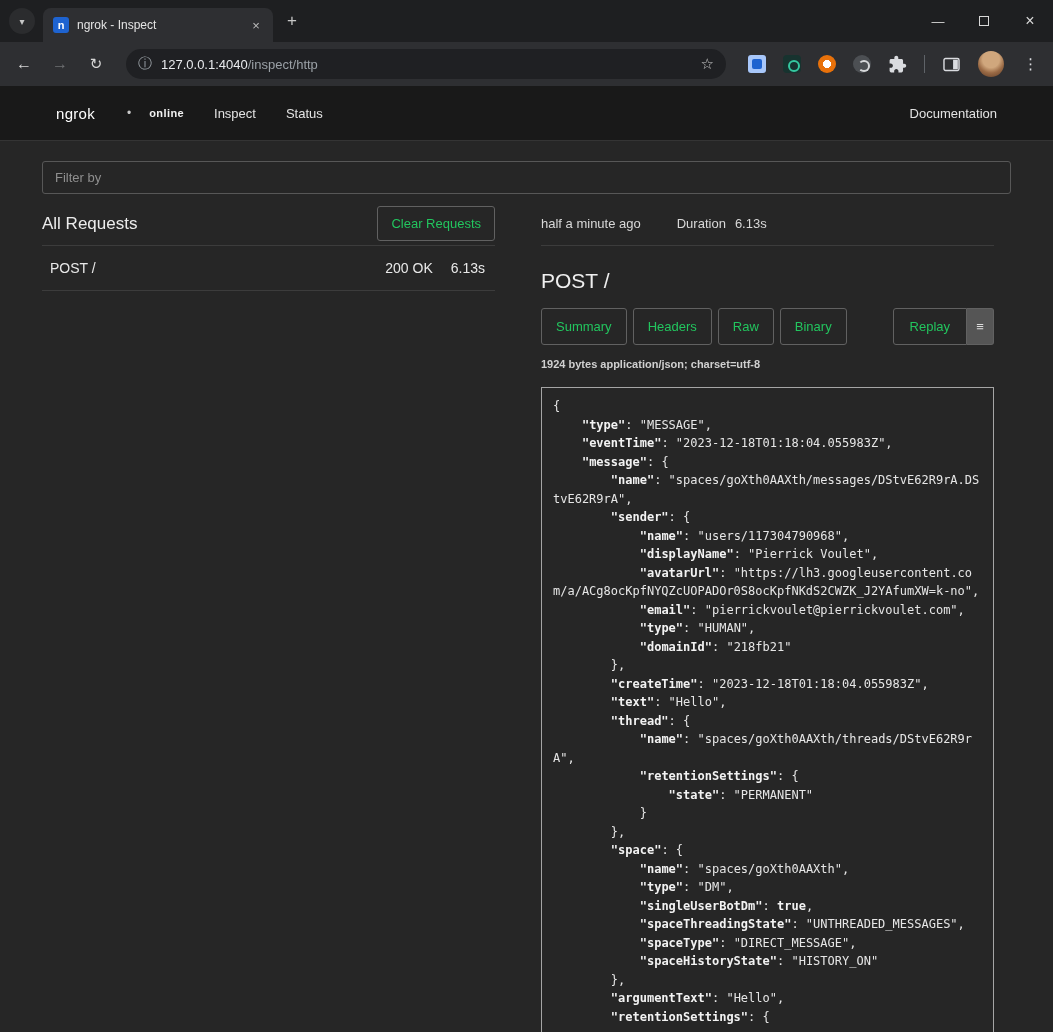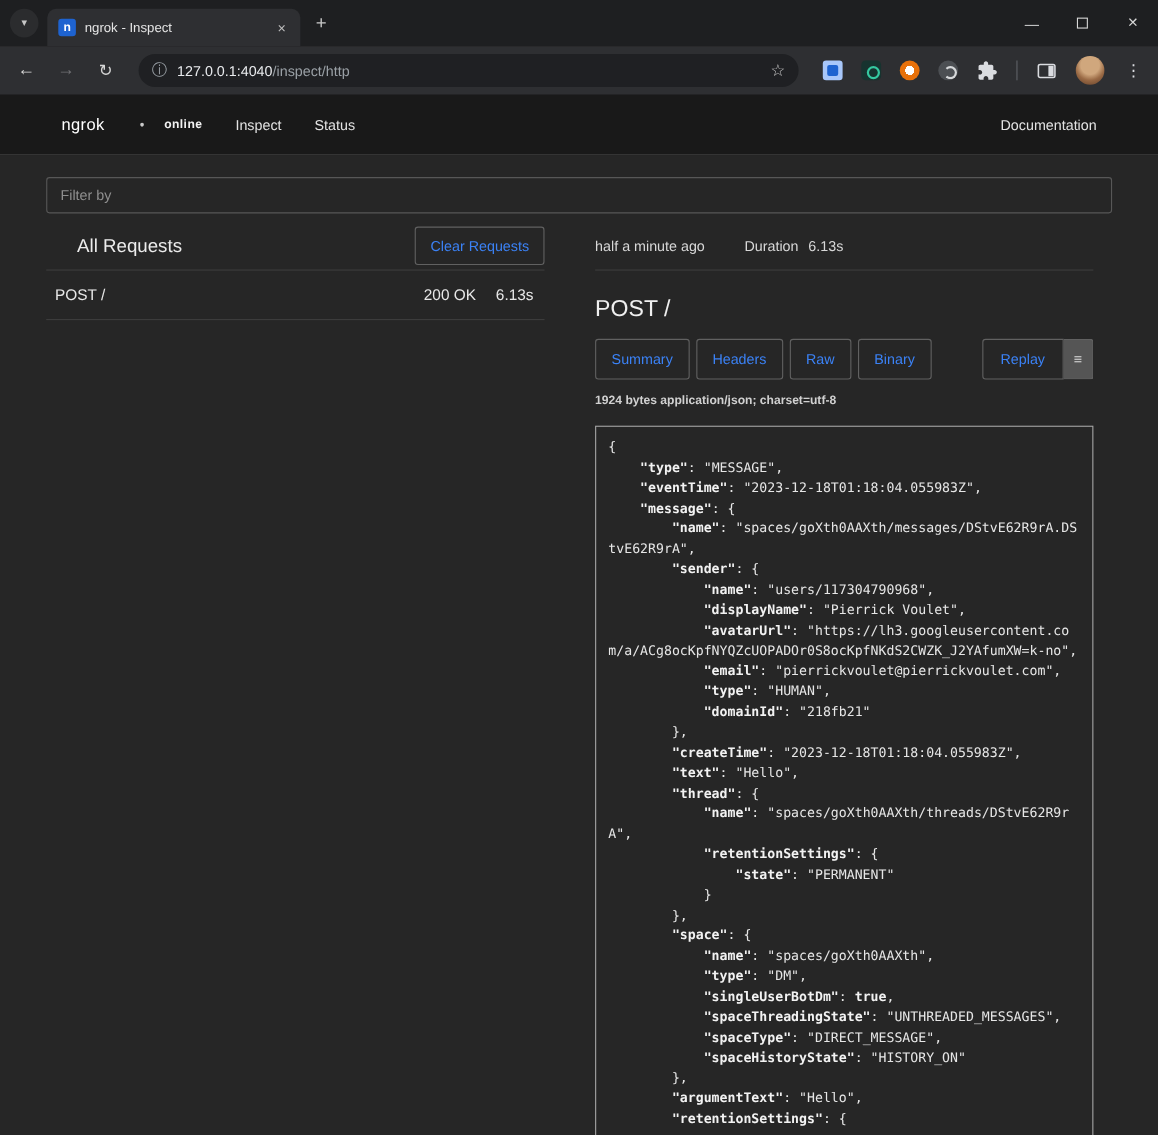--- a/index.html
+++ b/index.html
@@ -67,22 +67,22 @@
     border-radius:3px; padding:15px 12px; font-size:13px; color:#dddddd; outline:none;
     font-family:"Liberation Sans", sans-serif; }
   .filter-input::placeholder { color:#8f8f8f; }
 
   .columns { display:flex; margin-top:8px; }
   .left-col { width:453px; margin-right:46px; flex:0 0 453px; }
   .right-col { width:453px; flex:0 0 453px; }
 
   .panel-head { height:44px; display:flex; align-items:center; border-bottom:1px solid #3c3c3c; }
   .left-col .panel-head { justify-content:space-between; }
-  .all-requests-title { font-size:17px; color:#ececec;margin-left:28px; }
-  .btn { background:transparent; border:1px solid #616161; border-radius:3px; color:#3b82f6;
+  .all-requests-title { font-size:17px; color:#ececec; }
+  .btn { background:transparent; border:1px solid #616161; border-radius:3px; color:#22c55e;
     font-size:13px; padding:9px 13px; cursor:pointer; font-family:"Liberation Sans", sans-serif; }
 
   .request-row { display:flex; align-items:center; justify-content:space-between;
     padding:14px 10px 14px 8px; border-bottom:1px solid #3c3c3c; font-size:14px; cursor:pointer; }
   .request-right { display:flex; gap:18px;text-align:center; }
 
   .detail-head { font-size:13px; color:#d8d8d8; }
   .detail-duration-label { margin-left:36px; }
   .detail-duration-value { margin-left:9px; }
   .detail-title { margin-top:23px; font-size:21px; color:#efefef; font-weight:400; }

